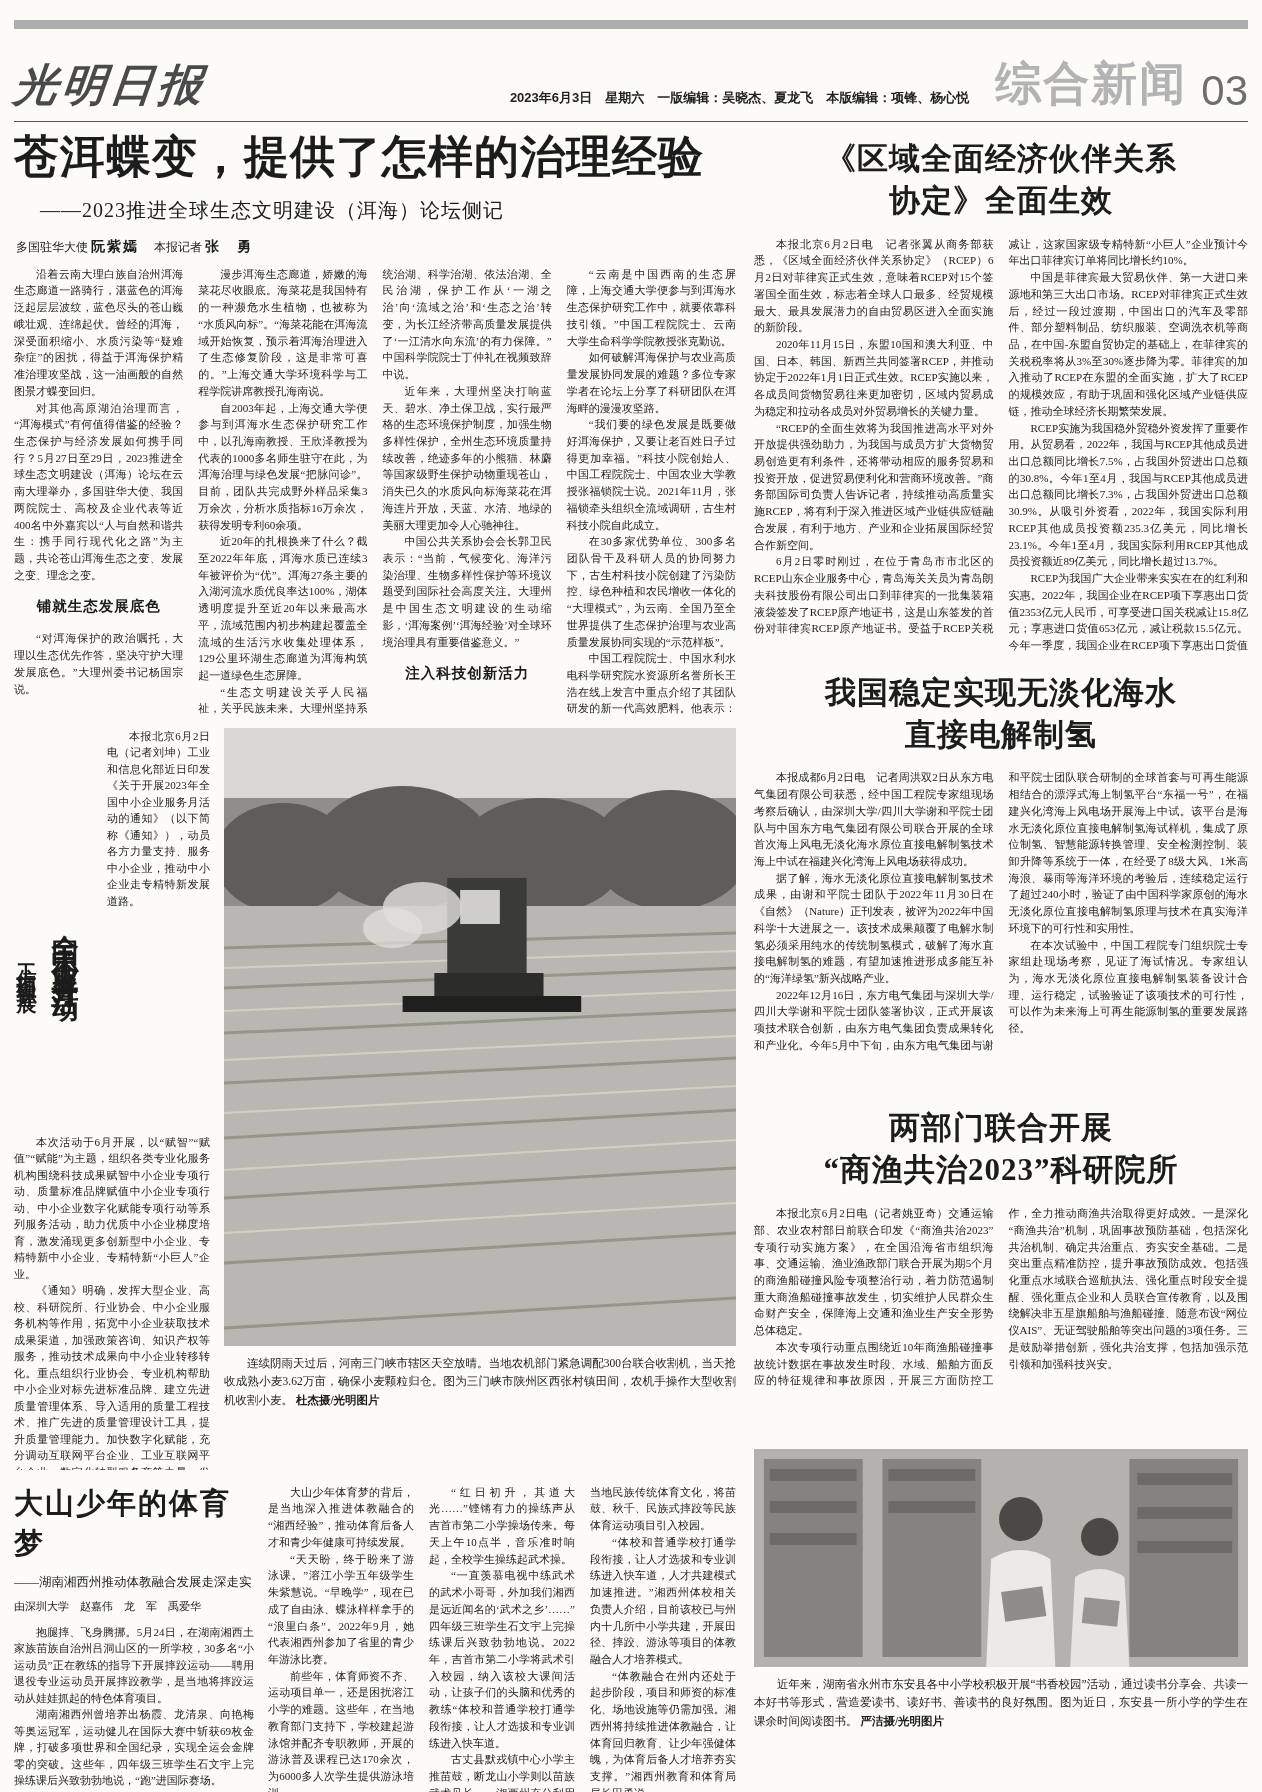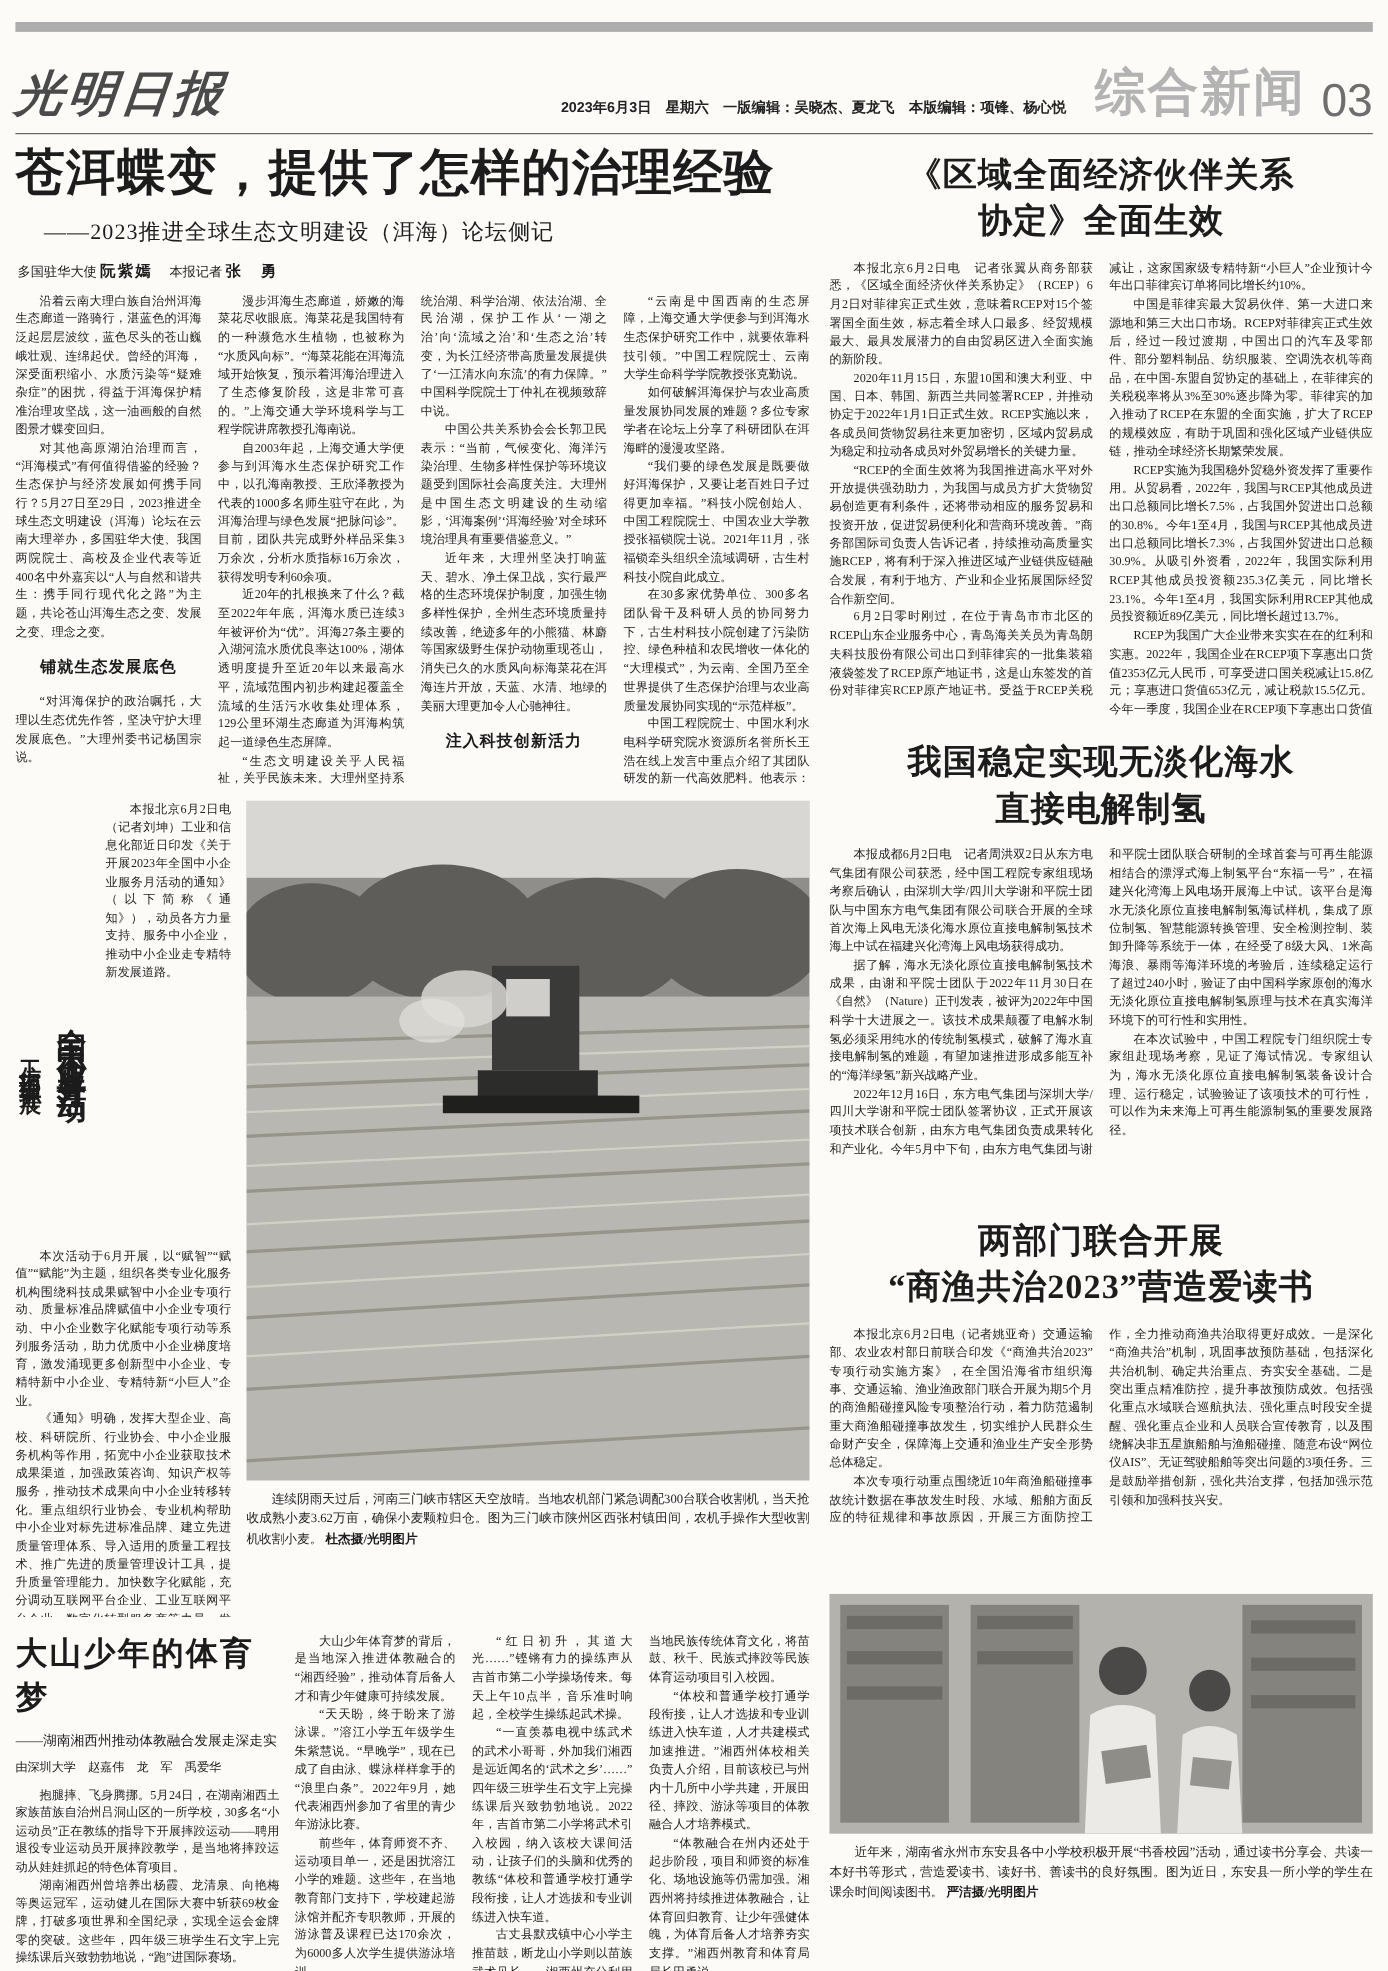--- a/index.html
+++ b/index.html
@@ -34,21 +34,21 @@
   .feat-byline b { font-size:14px; letter-spacing:2px; }
   .colbody { column-gap:15px; text-align:justify; overflow:hidden; }
   .colbody p { font-size:11px; line-height:1.52; text-indent:2em; }
   .colbody .subhead { font-family:"Liberation Sans","DejaVu Sans",sans-serif;
                       font-size:14.5px; text-align:center; margin:14px 0; letter-spacing:1px; }
   .feat-body { column-count:4; height:452px; }
 
   
   .mid-band { display:flex; gap:14px; margin-top:10px; }
   .msme { width:196px; height:742px; overflow:hidden; }
-  .msme-top { display:flex; gap:13px; }
+  .msme-top { display:flex; gap:24px; }
   .vtitle { writing-mode:vertical-rl; text-orientation:upright; height:400px;
             display:flex; flex-direction:column; align-items:center; padding-top:36px; }
   .vtitle .v-main { font-size:27px; font-weight:bold; letter-spacing:6px; }
   .vtitle .v-sub  { font-size:20px; font-weight:bold; letter-spacing:5px; margin-top:40px; margin-right:6px; }
   .msme-sidecol { flex:1; min-width:0; }
   .msme p { font-size:11px; line-height:1.5; text-indent:2em; text-align:justify; }
   .msme-rest { margin-top:6px; }
   .photo-block { flex:1; min-width:0; }
   .photo-frame { width:100%; height:618px; position:relative; overflow:hidden; background:#cfcfcb; }
   .caption { font-size:11.5px; line-height:1.6; text-align:justify; margin-top:8px; text-indent:2em; }
@@ -104,22 +104,22 @@
         </div>
         <div class="colbody feat-body" data-name="feature-body-columns">
             <p data-name="paragraph">沿着云南大理白族自治州洱海生态廊道一路骑行，湛蓝色的洱海泛起层层波纹，蓝色尽头的苍山巍峨壮观、连绵起伏。曾经的洱海，深受面积缩小、水质污染等“疑难杂症”的困扰，得益于洱海保护精准治理攻坚战，这一油画般的自然图景才蝶变回归。</p>
             <p data-name="paragraph">对其他高原湖泊治理而言，“洱海模式”有何值得借鉴的经验？生态保护与经济发展如何携手同行？5月27日至29日，2023推进全球生态文明建设（洱海）论坛在云南大理举办，多国驻华大使、我国两院院士、高校及企业代表等近400名中外嘉宾以“人与自然和谐共生：携手同行现代化之路”为主题，共论苍山洱海生态之变、发展之变、理念之变。</p>
             <h3 class="subhead" data-name="section-subhead">铺就生态发展底色</h3>
             <p data-name="paragraph">“对洱海保护的政治嘱托，大理以生态优先作答，坚决守护大理发展底色。”大理州委书记杨国宗说。</p>
             <p data-name="paragraph">漫步洱海生态廊道，娇嫩的海菜花尽收眼底。海菜花是我国特有的一种濒危水生植物，也被称为“水质风向标”。“海菜花能在洱海流域开始恢复，预示着洱海治理进入了生态修复阶段，这是非常可喜的。”上海交通大学环境科学与工程学院讲席教授孔海南说。</p>
             <p data-name="paragraph">自2003年起，上海交通大学便参与到洱海水生态保护研究工作中，以孔海南教授、王欣泽教授为代表的1000多名师生驻守在此，为洱海治理与绿色发展“把脉问诊”。目前，团队共完成野外样品采集3万余次，分析水质指标16万余次，获得发明专利60余项。</p>
             <p data-name="paragraph">近20年的扎根换来了什么？截至2022年年底，洱海水质已连续3年被评价为“优”。洱海27条主要的入湖河流水质优良率达100%，湖体透明度提升至近20年以来最高水平，流域范围内初步构建起覆盖全流域的生活污水收集处理体系，129公里环湖生态廊道为洱海构筑起一道绿色生态屏障。</p>
             <p data-name="paragraph">“生态文明建设关乎人民福祉，关乎民族未来。大理州坚持系统治湖、科学治湖、依法治湖、全民治湖，保护工作从‘一湖之治’向‘流域之治’和‘生态之治’转变，为长江经济带高质量发展提供了‘一江清水向东流’的有力保障。”中国科学院院士丁仲礼在视频致辞中说。</p>
+            <p data-name="paragraph">近年来，大理州坚决打响蓝天、碧水、净土保卫战，实行最严格的生态环境保护制度，加强生物多样性保护，全州生态环境质量持续改善，绝迹多年的小熊猫、林麝等国家级野生保护动物重现苍山，消失已久的水质风向标海菜花在洱海连片开放，天蓝、水清、地绿的美丽大理更加令人心驰神往。</p>
             <p data-name="paragraph">中国公共关系协会会长郭卫民表示：“当前，气候变化、海洋污染治理、生物多样性保护等环境议题受到国际社会高度关注。大理州是中国生态文明建设的生动缩影，‘洱海案例’‘洱海经验’对全球环境治理具有重要借鉴意义。”</p>
-            <p data-name="paragraph">近年来，大理州坚决打响蓝天、碧水、净土保卫战，实行最严格的生态环境保护制度，加强生物多样性保护，全州生态环境质量持续改善，绝迹多年的小熊猫、林麝等国家级野生保护动物重现苍山，消失已久的水质风向标海菜花在洱海连片开放，天蓝、水清、地绿的美丽大理更加令人心驰神往。</p>
             <h3 class="subhead" data-name="section-subhead">注入科技创新活力</h3>
             <p data-name="paragraph">“云南是中国西南的生态屏障，上海交通大学便参与到洱海水生态保护研究工作中，就要依靠科技引领。”中国工程院院士、云南大学生命科学学院教授张克勤说。</p>
             <p data-name="paragraph">如何破解洱海保护与农业高质量发展协同发展的难题？多位专家学者在论坛上分享了科研团队在洱海畔的漫漫攻坚路。</p>
             <p data-name="paragraph">“我们要的绿色发展是既要做好洱海保护，又要让老百姓日子过得更加幸福。”科技小院创始人、中国工程院院士、中国农业大学教授张福锁院士说。2021年11月，张福锁牵头组织全流域调研，古生村科技小院自此成立。</p>
             <p data-name="paragraph">在30多家优势单位、300多名团队骨干及科研人员的协同努力下，古生村科技小院创建了污染防控、绿色种植和农民增收一体化的“大理模式”，为云南、全国乃至全世界提供了生态保护治理与农业高质量发展协同实现的“示范样板”。</p>
             <p data-name="paragraph">中国工程院院士、中国水利水电科学研究院水资源所名誉所长王浩在线上发言中重点介绍了其团队研发的新一代高效肥料。他表示：“团队研发的技术可使化肥流失量减少80%至90%，从源头控制洱海农业面源污染风险，为落实联合国2030年可持续发展议程提供了中国案例和中国经验。”</p>
           </div>
       </div>
 
       <div class="mid-band">
@@ -236,21 +236,21 @@
             <p data-name="paragraph">本报成都6月2日电　记者周洪双2日从东方电气集团有限公司获悉，经中国工程院专家组现场考察后确认，由深圳大学/四川大学谢和平院士团队与中国东方电气集团有限公司联合开展的全球首次海上风电无淡化海水原位直接电解制氢技术海上中试在福建兴化湾海上风电场获得成功。</p>
             <p data-name="paragraph">据了解，海水无淡化原位直接电解制氢技术成果，由谢和平院士团队于2022年11月30日在《自然》（Nature）正刊发表，被评为2022年中国科学十大进展之一。该技术成果颠覆了电解水制氢必须采用纯水的传统制氢模式，破解了海水直接电解制氢的难题，有望加速推进形成多能互补的“海洋绿氢”新兴战略产业。</p>
             <p data-name="paragraph">2022年12月16日，东方电气集团与深圳大学/四川大学谢和平院士团队签署协议，正式开展该项技术联合创新，由东方电气集团负责成果转化和产业化。今年5月中下旬，由东方电气集团与谢和平院士团队联合研制的全球首套与可再生能源相结合的漂浮式海上制氢平台“东福一号”，在福建兴化湾海上风电场开展海上中试。该平台是海水无淡化原位直接电解制氢海试样机，集成了原位制氢、智慧能源转换管理、安全检测控制、装卸升降等系统于一体，在经受了8级大风、1米高海浪、暴雨等海洋环境的考验后，连续稳定运行了超过240小时，验证了由中国科学家原创的海水无淡化原位直接电解制氢原理与技术在真实海洋环境下的可行性和实用性。</p>
             <p data-name="paragraph">在本次试验中，中国工程院专门组织院士专家组赴现场考察，见证了海试情况。专家组认为，海水无淡化原位直接电解制氢装备设计合理、运行稳定，试验验证了该项技术的可行性，可以作为未来海上可再生能源制氢的重要发展路径。</p>
           </div>
       </div>
 
       <div class="rail-article" data-name="article-fishing">
         <h2 class="rail-title" data-name="fishing-headline">
           <span data-name="fishing-title-line1">两部门联合开展</span><br>
-          <span data-name="fishing-title-line2">“商渔共治2023”营造爱读书</span>
+          <span data-name="fishing-title-line2">“商渔共治2023”科研院所</span>
         </h2>
         <div class="colbody rail-body fish-body" data-name="fishing-body-columns">
             <p data-name="paragraph">本报北京6月2日电（记者姚亚奇）交通运输部、农业农村部日前联合印发《“商渔共治2023”专项行动实施方案》，在全国沿海省市组织海事、交通运输、渔业渔政部门联合开展为期5个月的商渔船碰撞风险专项整治行动，着力防范遏制重大商渔船碰撞事故发生，切实维护人民群众生命财产安全，保障海上交通和渔业生产安全形势总体稳定。</p>
             <p data-name="paragraph">本次专项行动重点围绕近10年商渔船碰撞事故统计数据在事故发生时段、水域、船舶方面反应的特征规律和事故原因，开展三方面防控工作，全力推动商渔共治取得更好成效。一是深化“商渔共治”机制，巩固事故预防基础，包括深化共治机制、确定共治重点、夯实安全基础。二是突出重点精准防控，提升事故预防成效。包括强化重点水域联合巡航执法、强化重点时段安全提醒、强化重点企业和人员联合宣传教育，以及围绕解决非五星旗船舶与渔船碰撞、随意布设“网位仪AIS”、无证驾驶船舶等突出问题的3项任务。三是鼓励举措创新，强化共治支撑，包括加强示范引领和加强科技兴安。</p>
           </div>
       </div>
 
       <div data-name="students-photo-block">
         <div class="students-frame" data-name="students-photo">
           <svg width="100%" height="100%" viewBox="0 0 500 218" preserveAspectRatio="none">

